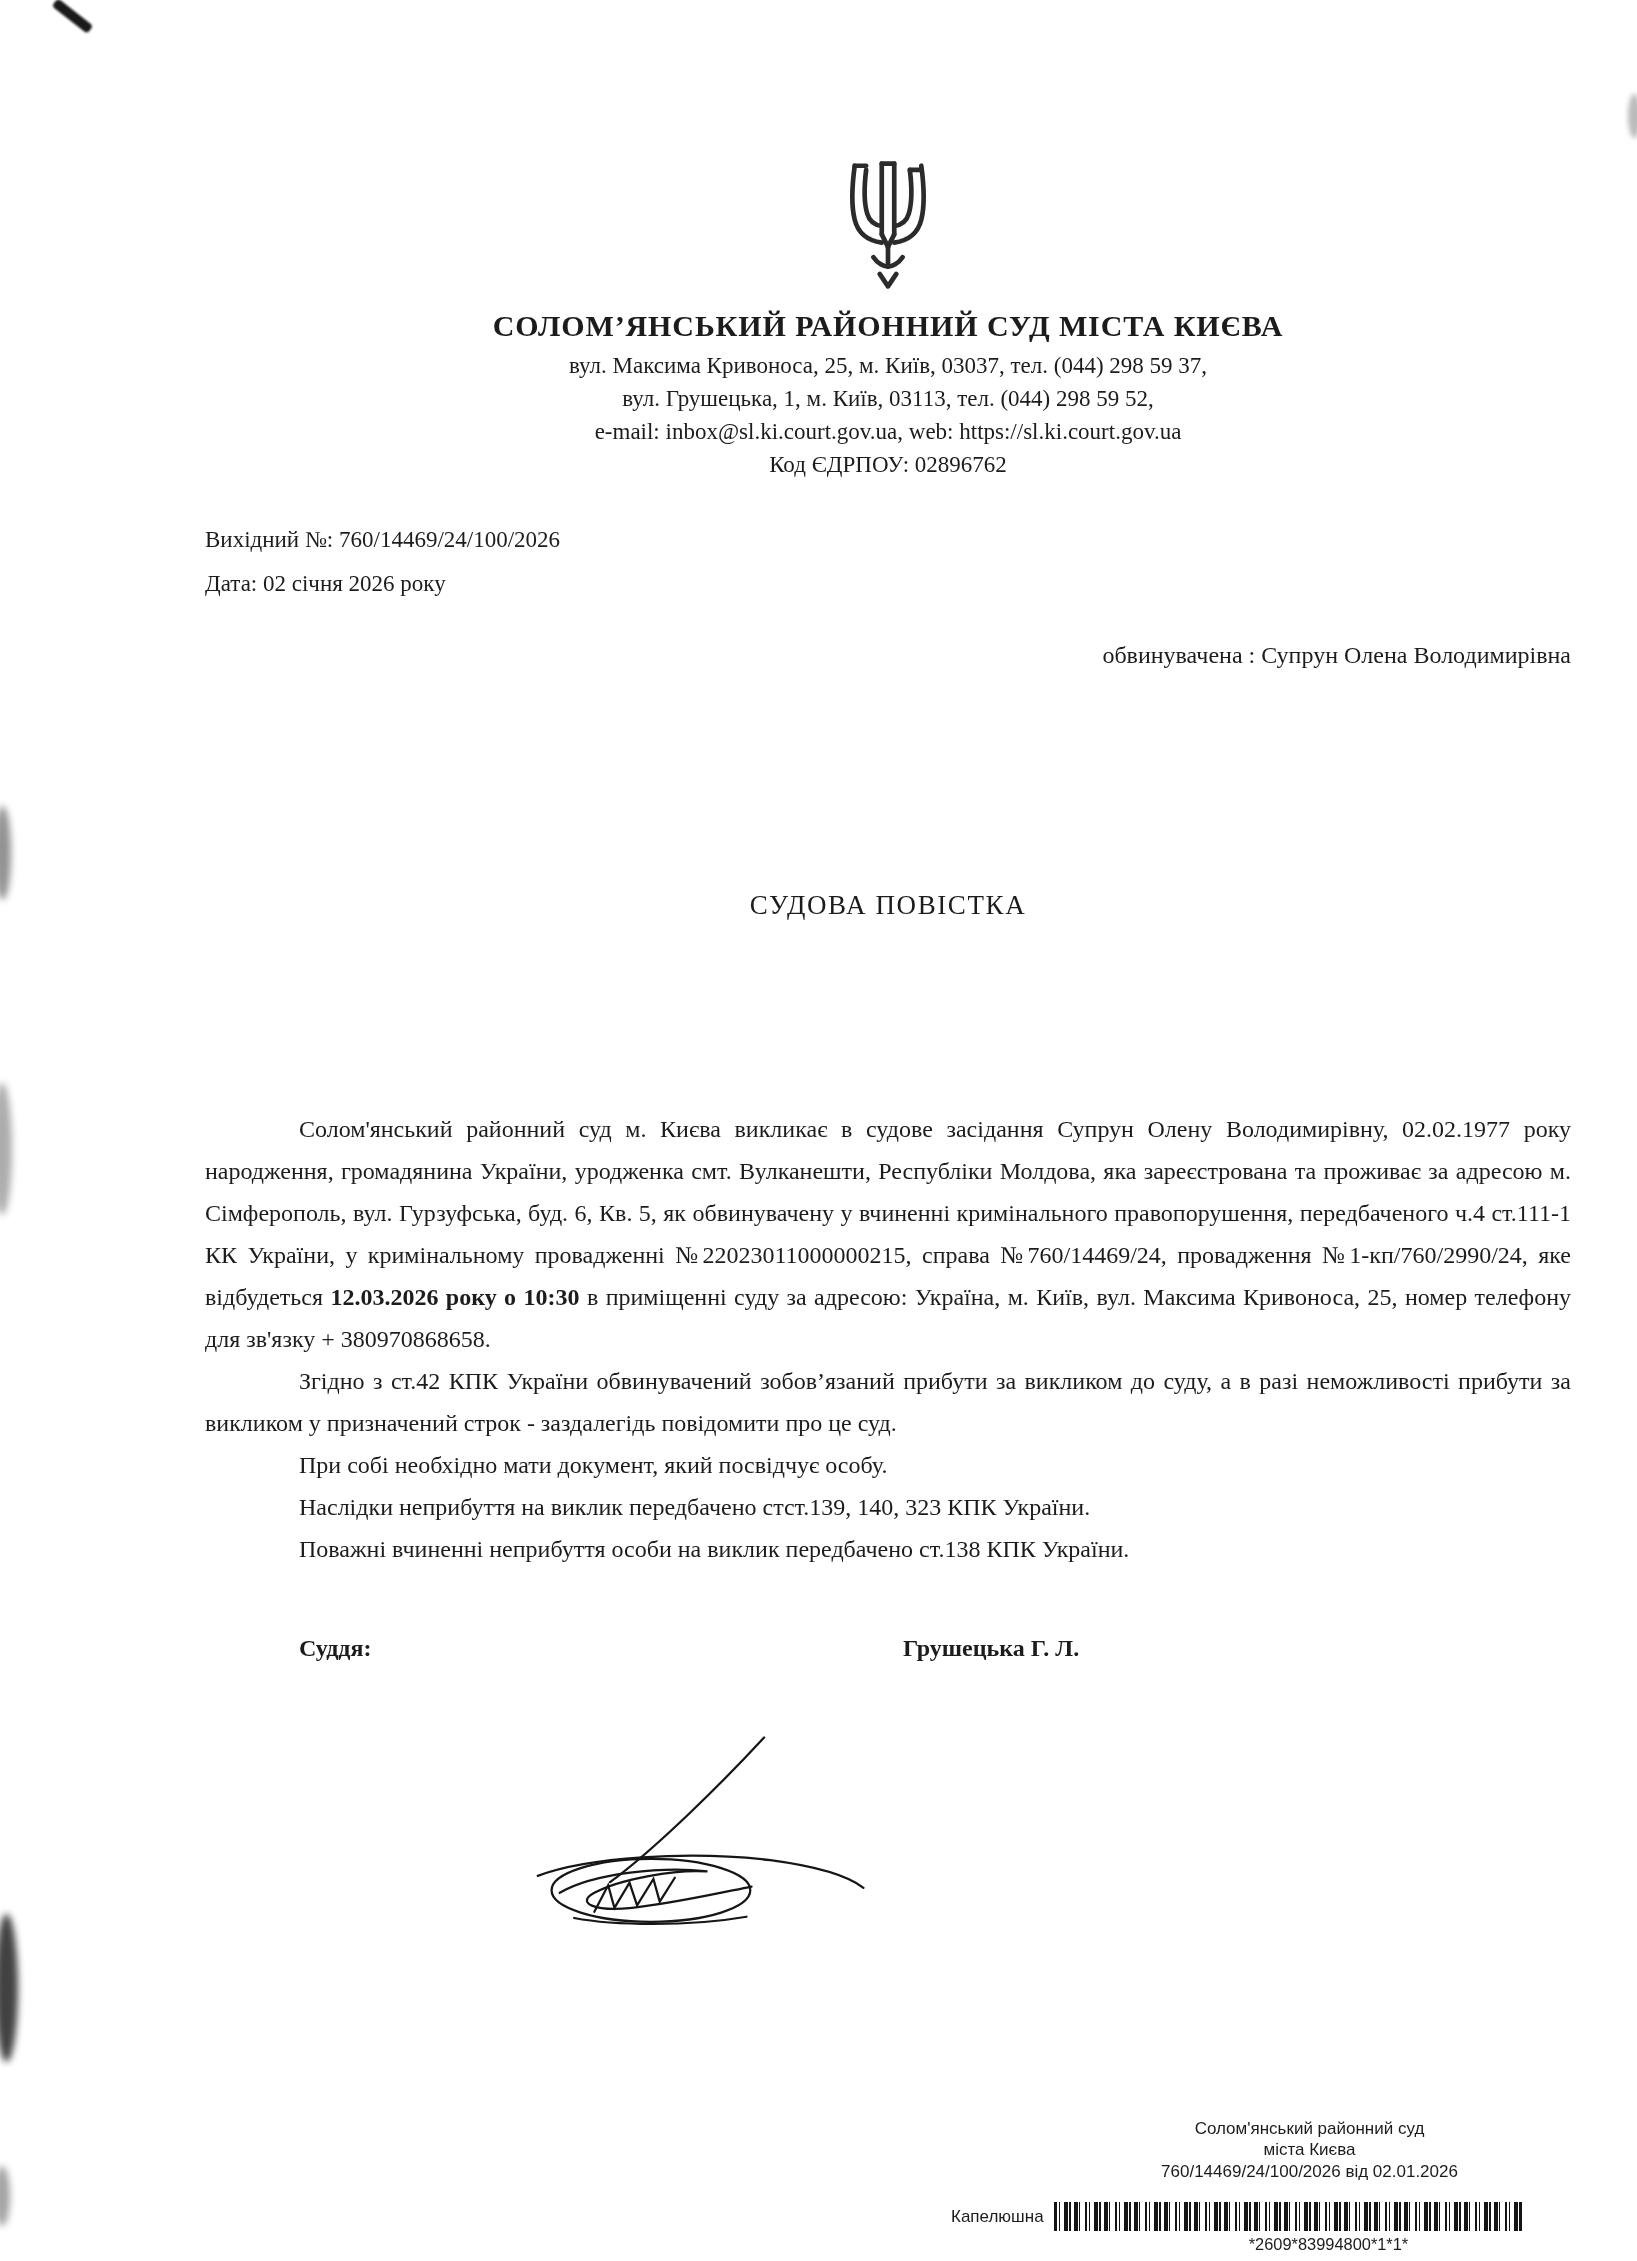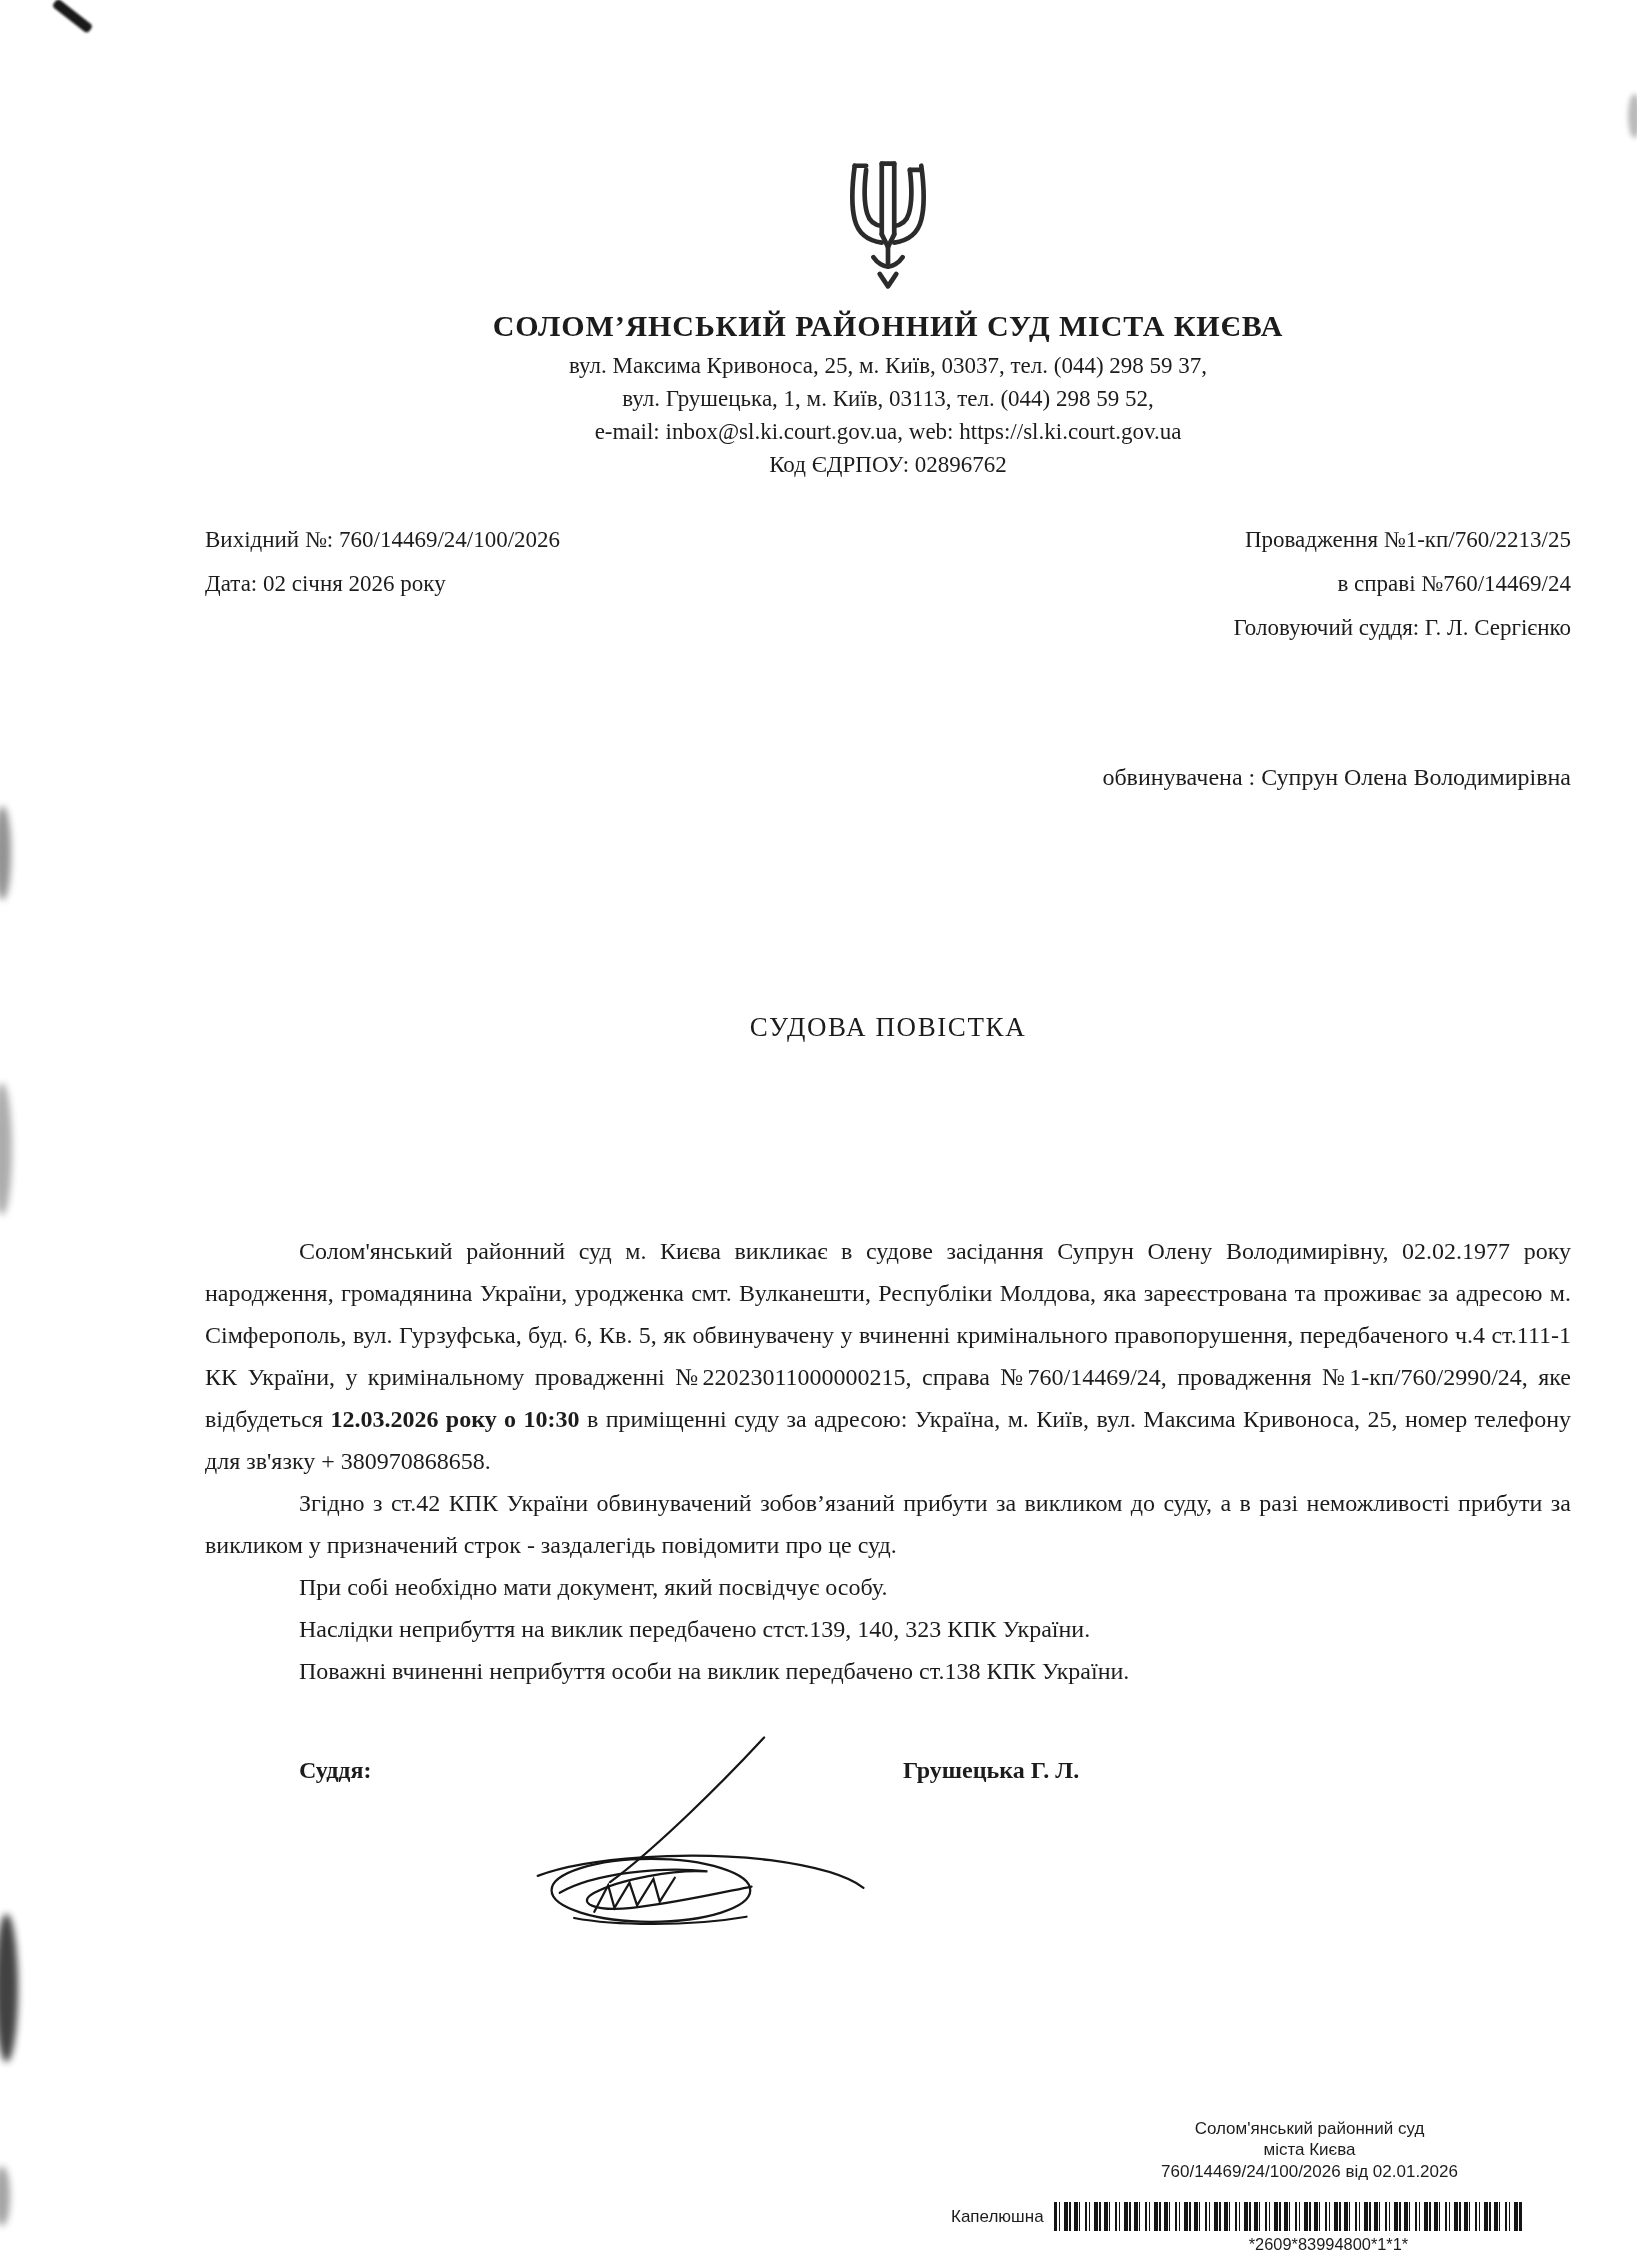--- a/index.html
+++ b/index.html
@@ -11,21 +11,21 @@
     color:#1c1c1c;
     overflow:hidden;
   }
   .content{position:absolute;left:205px;right:66px;top:0;}
   .emblem-wrap{margin-top:154px;text-align:center;}
   .emblem-wrap svg{width:104px;height:142px;}
   .court-name{margin-top:10px;text-align:center;font-weight:bold;font-size:30px;line-height:35px;letter-spacing:0.9px;}
   .addr{margin-top:6.3px;text-align:center;font-size:23px;line-height:33px;}
   .meta-row{display:flex;justify-content:space-between;margin-top:37px;font-size:23px;line-height:44px;}
   .meta-right{text-align:right;}
-  .accused{margin-top:113px;text-align:right;font-size:24px;line-height:28px;}
+  .accused{margin-top:35px;text-align:right;font-size:24px;line-height:28px;}
   .doc-title{margin-top:220px;text-align:center;font-size:27px;line-height:33px;letter-spacing:1.6px;}
   .body-text{margin-top:186px;font-size:24px;line-height:42px;text-align:justify;}
   .body-text p{margin:0;text-indent:94px;}
   .b{font-weight:bold;}
   .sig-block{margin-top:57px;font-size:24px;line-height:42px;}
   .sig-row{display:flex;padding-left:94px;margin-bottom:30px;}
   .sig-label{font-weight:bold;flex:0 0 604px;}
   .sig-name{font-weight:bold;}
   .signature-svg{position:absolute;left:500px;top:1728px;width:371px;height:214px;}
   .footer-court{position:absolute;top:2118px;left:1152px;width:315px;text-align:center;
@@ -94,25 +94,20 @@
       <div>вул. Грушецька, 1, м. Київ, 03113, тел. (044) 298 59 52,</div>
       <div>e-mail: inbox@sl.ki.court.gov.ua, web: https://sl.ki.court.gov.ua</div>
       <div>Код ЄДРПОУ: 02896762</div>
     </div>
 
     <div class="meta-row">
       <div class="meta-left">
         <div>Вихідний №: 760/14469/24/100/2026</div>
         <div>Дата: 02 січня 2026 року</div>
       </div>
-      <div class="meta-right">
-        <div>Провадження №1-кп/760/2213/25</div>
-        <div>в справі №760/14469/24</div>
-        <div>Головуючий суддя: Г. Л. Сергієнко</div>
-      </div>
     </div>
 
     <div class="accused">обвинувачена : Супрун Олена Володимирівна</div>
 
     <div class="doc-title">СУДОВА ПОВІСТКА</div>
 
     <div class="body-text">
       <p><span>Солом'янський районний  суд м. Києва  викликає в  судове засідання  Супрун  Олену Володимирівну, 02.02.1977 року народження, громадянина України, уродженка смт. Вулканешти, Республіки Молдова, яка зареєстрована та проживає за адресою м. Сімферополь, вул. Гурзуфська, буд. 6, Кв. 5, як обвинувачену у вчиненні кримінального правопорушення, передбаченого ч.4 ст.111-1 КК України, у кримінальному провадженні №22023011000000215, справа №760/14469/24, провадження №1-кп/760/2990/24, яке відбудеться </span><span class="b">12.03.2026 року о 10:30</span><span> в приміщенні суду за адресою: Україна, м. Київ, вул. Максима Кривоноса, 25, номер телефону для зв'язку + 380970868658.</span></p>
       <p>Згідно з ст.42 КПК України обвинувачений зобов’язаний прибути за викликом до суду, а в разі неможливості прибути за викликом у призначений строк - заздалегідь повідомити про це суд.</p>
       <p>При собі необхідно мати документ, який посвідчує особу.</p>

